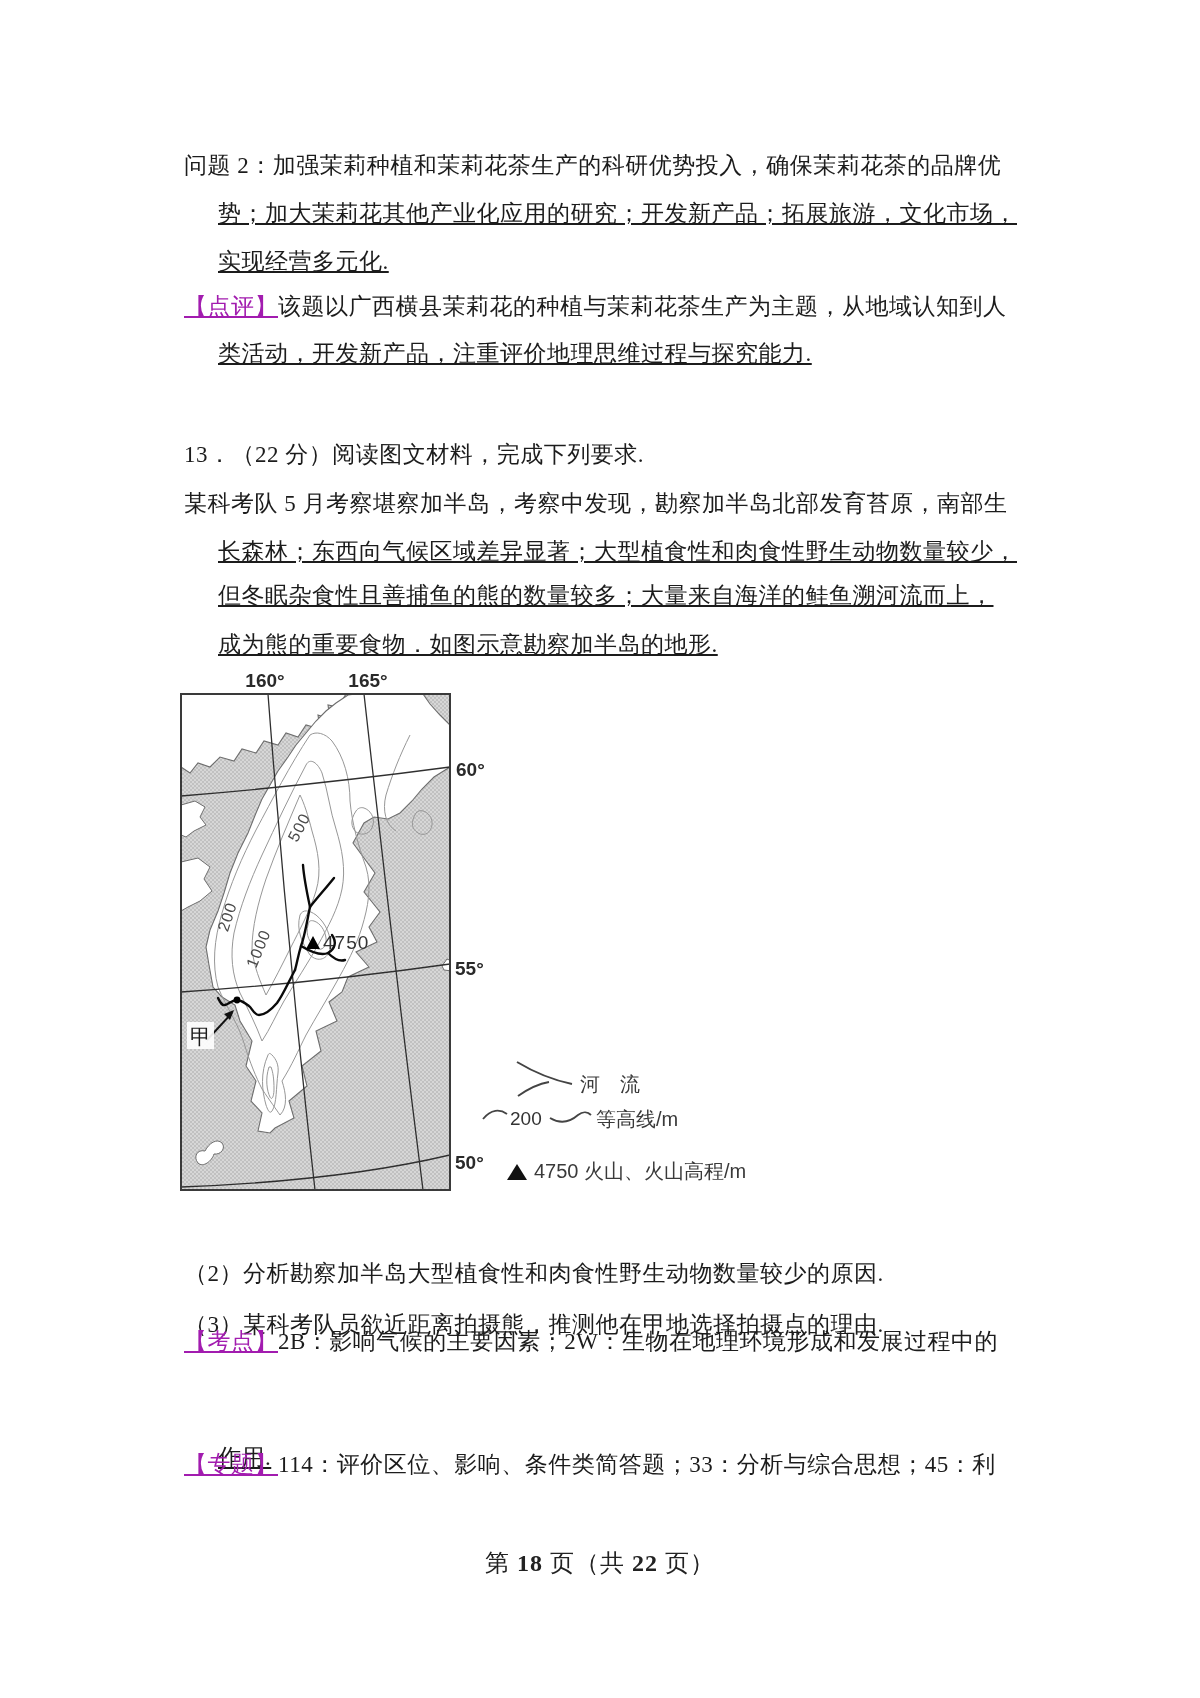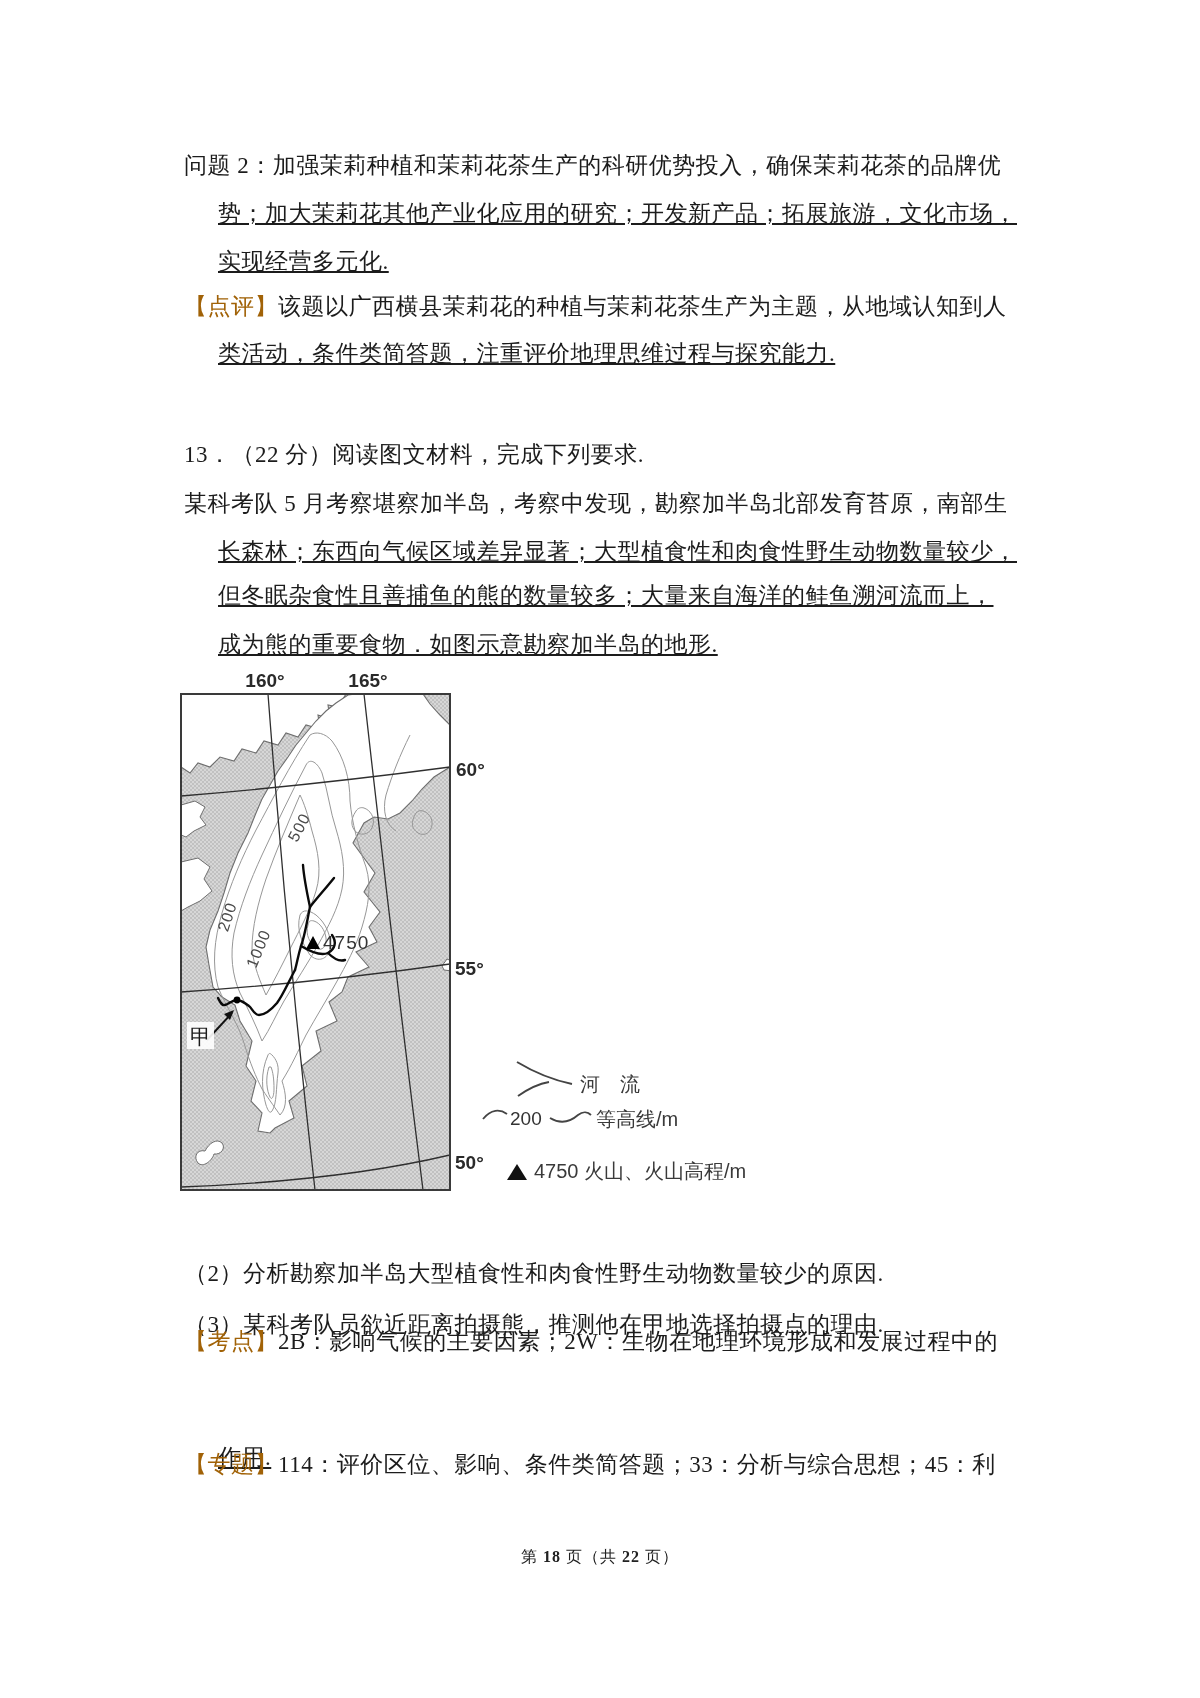--- a/index.html
+++ b/index.html
@@ -13,25 +13,25 @@
   }
   .line{
     position:absolute;
     font-size:23px;
     line-height:28px;
     white-space:nowrap;
     letter-spacing:0.5px;
   }
   .l0{left:184px;}
   .l1{left:218px;text-decoration:underline;}
-  .blue{color:#a16207;}
+  .blue{color:#a21caf;text-decoration:underline;}
   .footer{
     position:absolute;left:0;right:0;top:1547px;
     text-align:center;
-    font-size:16px;color:#222;
+    font-size:24px;color:#222;
     letter-spacing:1px;
   }
   .footer b{font-weight:bold;}
   .figure{
     position:absolute;left:160px;top:615px;width:640px;height:590px;
   }
   svg text{font-family:"Liberation Sans","DejaVu Sans",sans-serif;}
   .coordlbl{font-size:19px;font-weight:600;fill:#2a2a2a;}
   .ctrlbl{font-size:16px;fill:#4a4a4a;letter-spacing:1px;}
   .leglbl{font-size:20px;fill:#3a3a3a;}
@@ -39,21 +39,21 @@
 </head>
 <body>
 
 <div class="page">
 
   <div class="line l0" style="top:152px">问题 2：加强茉莉种植和茉莉花茶生产的科研优势投入，确保茉莉花茶的品牌优</div>
   <div class="line l1" style="top:200px">势；加大茉莉花其他产业化应用的研究；开发新产品；拓展旅游，文化市场，</div>
   <div class="line l1" style="top:248px">实现经营多元化.</div>
 
   <div class="line l0" style="top:293px"><span class="blue">【点评】</span><span>该题以广西横县茉莉花的种植与茉莉花茶生产为主题，从地域认知到人</span></div>
-  <div class="line l1" style="top:340px">类活动，条件类简答题，注重评价地理思维过程与探究能力.</div>
+  <div class="line l1" style="top:340px">类活动，开发新产品，注重评价地理思维过程与探究能力.</div>
 
   <div class="line l0" style="top:441px">13．（22 分）阅读图文材料，完成下列要求.</div>
   <div class="line l0" style="top:490px">某科考队 5 月考察堪察加半岛，考察中发现，勘察加半岛北部发育苔原，南部生</div>
   <div class="line l1" style="top:538px">长森林；东西向气候区域差异显著；大型植食性和肉食性野生动物数量较少，</div>
   <div class="line l1" style="top:582px">但冬眠杂食性且善捕鱼的熊的数量较多；大量来自海洋的鲑鱼溯河流而上，</div>
   <div class="line l1" style="top:631px">成为熊的重要食物．如图示意勘察加半岛的地形.</div>
 
   <div class="figure">
     <svg width="640" height="590" viewBox="0 0 640 590">
       <defs>

